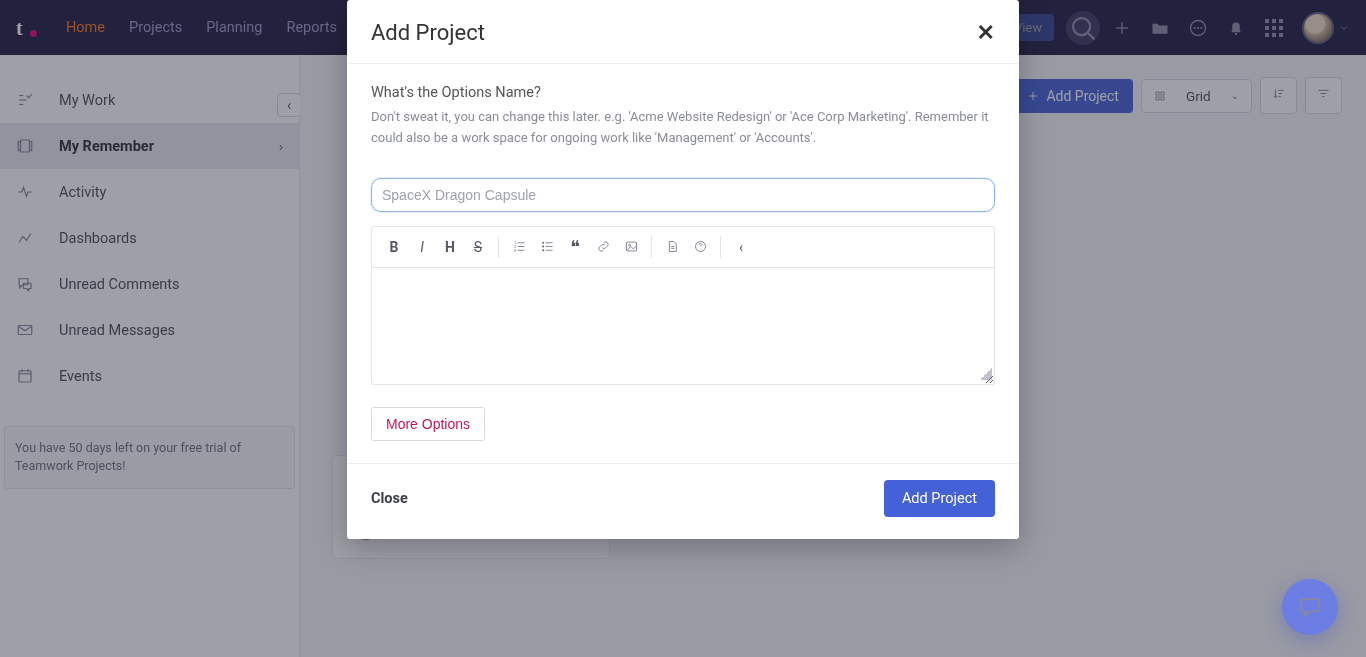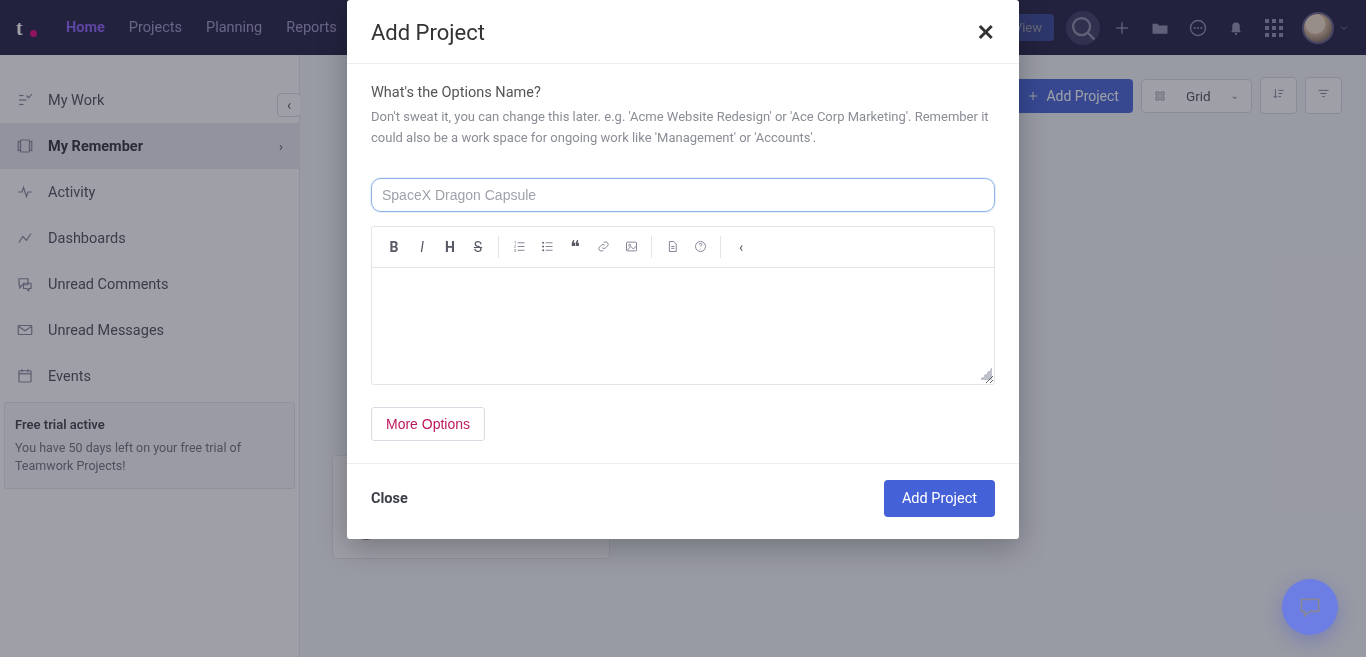--- a/index.html
+++ b/index.html
@@ -8,35 +8,35 @@
   width: 1366px; height: 657px; overflow: hidden; background: #f5f6fa; position: relative;
 }
 
 
 .topbar { height: 55px; background: #1f1c41; display: flex; align-items: center; padding: 0 16px; color: #bdbbd2; }
 .topbar .logo { width: 22px; height: 22px; position: relative; margin-right: 28px; }
 .topbar .logo .t { color: #fff; font-weight: 700; font-size: 20px; font-family: Georgia, serif; }
 .topbar .logo .dot { width: 7px; height: 7px; border-radius: 50%; background: #e6007e; position: absolute; bottom: 2px; left: 14px; }
 .topbar .nav { display: flex; gap: 24px; }
 .topbar .nav a { color: #9d98c2; font-size: 14.5px; text-decoration: none; cursor: pointer; }
-.topbar .nav a.active { color: #8b5cf6; font-weight: 700; }
+.topbar .nav a.active { color: #f97316; font-weight: 400; }
 .topbar .spacer { flex: 1; }
 .topbar .btn-view { background: #4461d7; color: #fff; border-radius: 4px; padding: 6px 12px; font-size: 13px; opacity: 0.55; margin-right: 12px;}
 .topbar .iconcircle { width: 34px; height: 34px; border-radius: 50%; background: #3a3760; display: flex; align-items: center; justify-content: center; margin-right: 12px; cursor: pointer; }
 .topbar .ticon { width: 20px; height: 20px; margin-right: 18px; cursor: pointer; position: relative; display:flex; align-items:center; justify-content:center;}
 .topbar .ticon svg { width: 20px; height: 20px; }
 .topbar .avatar-wrap { display:flex; align-items:center; gap:4px; cursor:pointer;}
 .topbar .avatar { width: 32px; height: 32px; border-radius: 50%; background: radial-gradient(circle at 40% 35%, #f3e0c9 38%, #d6b999 42%, #4a3c34 100%); border: 2px solid #615e88;}
 .apps-icon { display:grid; grid-template-columns:repeat(3,4px); grid-template-rows:repeat(3,4px); gap:3px; }
 .apps-icon span { background:#908dab; width:4px; height:4px; }
 
 
 .sidebar { position: absolute; top: 55px; left: 0; bottom: 0; width: 300px; background: #fff; border-right: 1px solid #e4e6eb; }
 .sidebar .collapse { position:absolute; top:38px; right:-2px; width:24px; height:24px; border:1px solid #d9dbe3; background:#fff; border-radius:4px; display:flex; align-items:center; justify-content:center; font-size:14px; cursor:pointer; color:#555;}
-.sidebar .item { display:flex; align-items:center; padding: 14px 16px; gap:14px; color:#4a4d57; font-size:14.5px; cursor:pointer; }
+.sidebar .item { display:flex; align-items:center; padding: 14px 16px; gap:25px; color:#4a4d57; font-size:14.5px; cursor:pointer; }
 .sidebar .item .label { flex:1; }
 .sidebar .item.first { margin-top:22px; }
 .sidebar .item.active { background:#e9eaef; font-weight:700; color:#2a2c35; }
 .sidebar .item svg { width:18px; height:18px; flex:none; }
 .sidebar .chev { font-size:13px; color:#6c6f7a; }
 .trial-box { position:absolute; bottom:168px; left:4px; right:4px; border:1px solid #e4e6eb; background:#f8f8fb; padding:12px 10px; border-radius:3px; font-size:12.5px; color:#6c6f7a; line-height:1.5;}
 .trial-box .tt { color:#3a3d46; font-weight:600; display:block; margin-bottom:4px; font-size:13px;}
 
 
 .page { position:absolute; top:55px; left:300px; right:0; bottom:0; background:#f5f6fa; }
@@ -201,21 +201,20 @@
     <svg viewBox="0 0 24 24">
         <rect x="4" y="5" width="16" height="15" rx="1"></rect>
         <line x1="4" y1="9" x2="20" y2="9"></line>
         <line x1="8" y1="3" x2="8" y2="7"></line>
         <line x1="16" y1="3" x2="16" y2="7"></line>
       </svg>
     <span class="label">Events</span>
   </div>
 
   <div class="trial-box">
-    <span class="tt">Free trial active</span>
     <span>You have 50 days left on your free trial of Teamwork Projects!</span>
   </div>
 </div>
 
 <div class="page">
   <div class="actionbar">
     <div class="add-project">
       <svg viewBox="0 0 24 24" style="width:14px;height:14px;stroke:#fff;">
           <line x1="12" y1="5" x2="12" y2="19"></line>
           <line x1="5" y1="12" x2="19" y2="12"></line>

